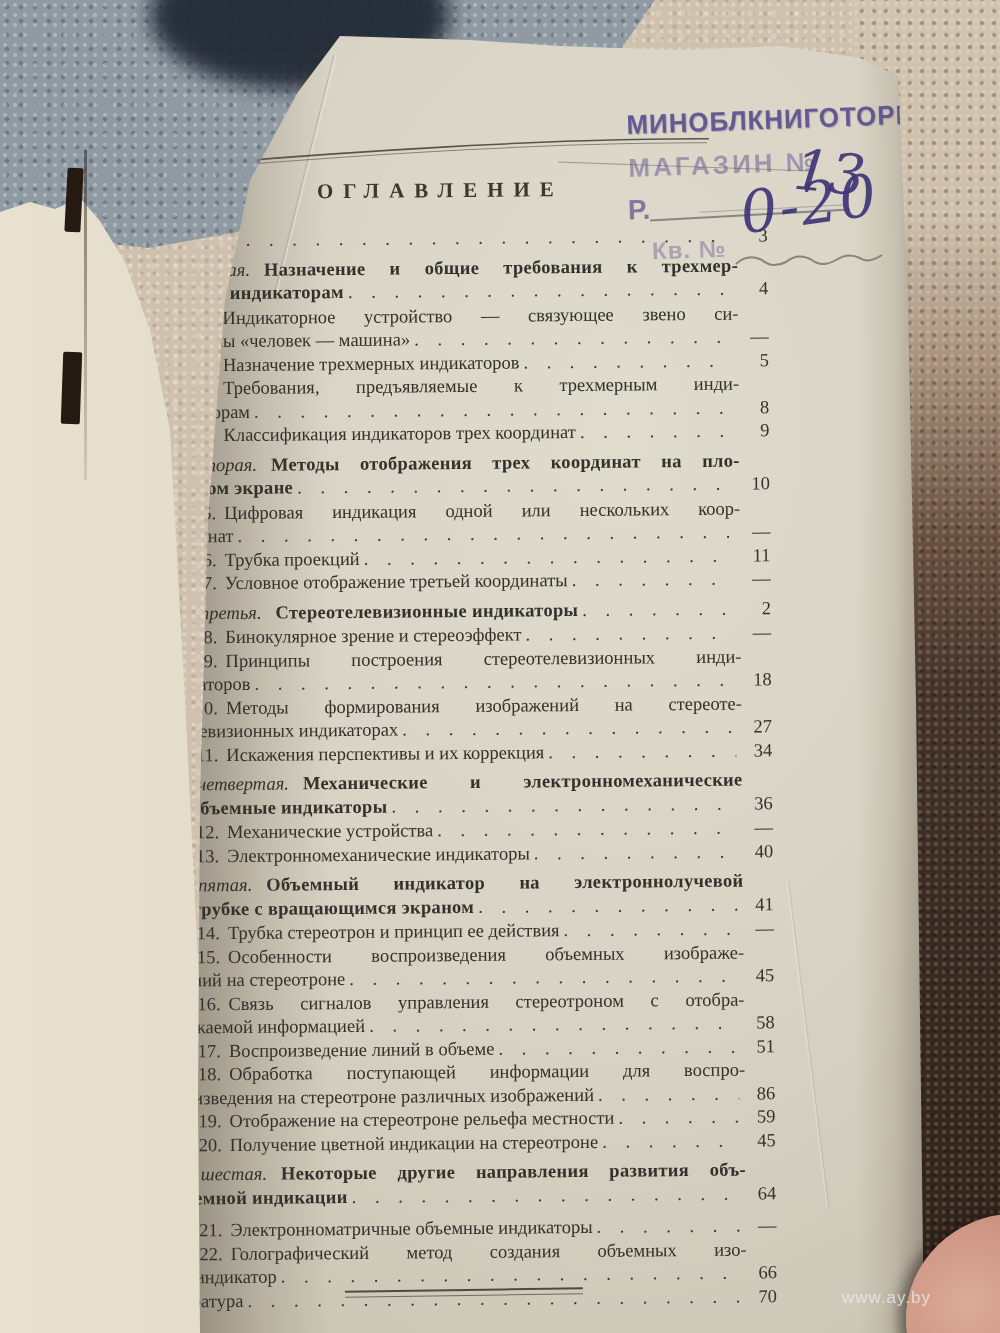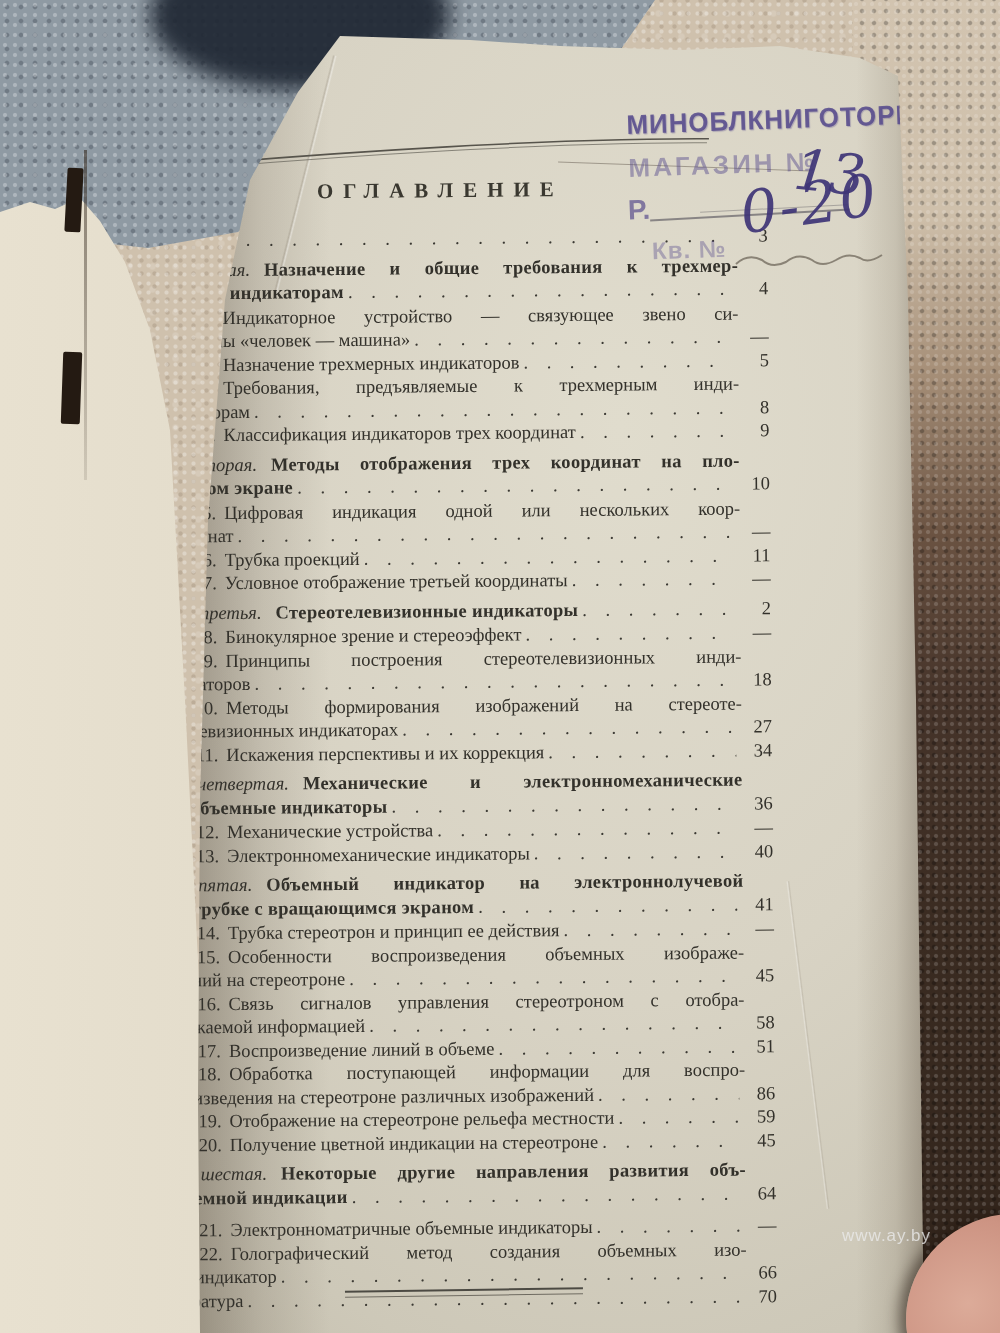--- a/index.html
+++ b/index.html
@@ -94,21 +94,21 @@
   .pencil-line{position:absolute;left:558px;top:166px;width:252px;border-top:1.5px solid rgba(110,100,90,.55);transform:rotate(2deg);}
   .price-line{position:absolute;left:650px;top:214px;width:200px;border-top:2px solid rgba(90,88,95,.65);transform:rotate(-3.2deg);}
   .price-line2{position:absolute;left:700px;top:208px;width:148px;border-top:1px solid rgba(90,88,95,.4);transform:rotate(-3deg);}
   .squiggle{position:absolute;left:734px;top:246px;}
 
   
   .finger{position:absolute;left:905px;top:1215px;width:210px;height:200px;border-radius:50%;
     transform:rotate(-28deg);
     background:radial-gradient(ellipse at 35% 35%, #dcab99 0%, #cd9483 45%, #b2786a 80%, #9c6558 100%);
     box-shadow:-6px -4px 14px rgba(30,18,10,.5);}
-  .watermark{position:absolute;left:842px;top:1226px;font-family:"Liberation Sans",sans-serif;
+  .watermark{position:absolute;left:842px;top:1288px;font-family:"Liberation Sans",sans-serif;
     font-size:17px;color:rgba(235,235,235,.78);letter-spacing:1px;}
 </style>
 </head>
 <body>
 
 <div class="scene">
 
   <div class="carpet"></div>
   <div class="carpet-brown"></div>
   <div class="carpet-gray"></div>

